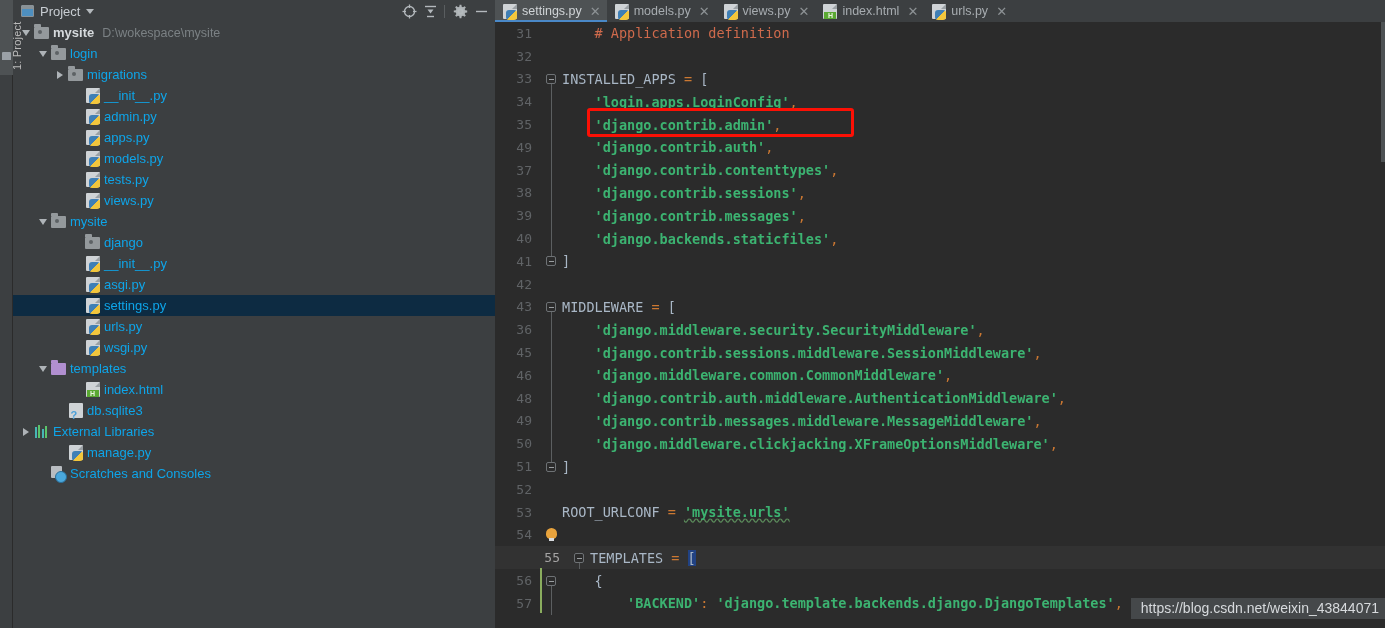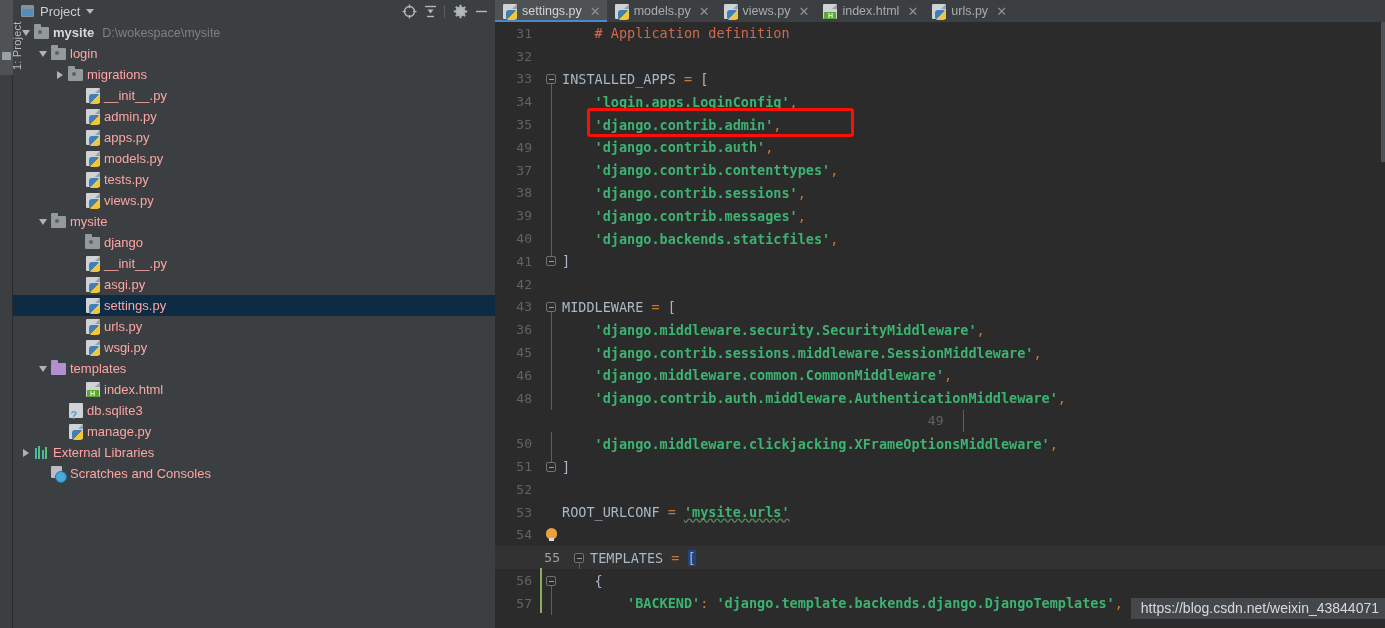--- a/index.html
+++ b/index.html
@@ -139,21 +139,21 @@
     border-top: 4.5px solid transparent;
     border-bottom: 4.5px solid transparent;
     border-left: 6px solid #aeb3b7;
   }
   .ticon {
     width: 17px; height: 21px;
     flex: none;
     display: flex; align-items: center; justify-content: center;
     margin-right: 3px;
   }
-  .tlabel { color: #fca5a5; }
+  .tlabel { color: #0ea5e9; }
   .tlabel.bold { font-weight: bold; color: #d6dadd; }
   .tpath { color: #7b8184; margin-left: 8px; font-size: 12.5px; }
 
   
   .ic-folder-grey {
     width: 15px; height: 12px;
     background: #94999c;
     border-radius: 1px;
     position: relative;
   }
@@ -290,21 +290,20 @@
     overflow: hidden;
     font-family: "DejaVu Sans Mono", monospace;
     font-size: 13.5px;
   }
   .code-line {
     height: 22.8px;
     display: flex;
     align-items: center;
     white-space: pre;
     position: relative;
-    justify-content: center;
   }
   .code-line.current { background: #323232; }
   .lineno {
     width: 45px;
     flex: none;
     text-align: right;
     padding-right: 8px;
     color: #606366;
     font-size: 13px;
   }
@@ -602,41 +601,41 @@
           </div>
           <div class="trow">
             <span style="width: 40px; flex: 0 0 auto;"></span>
             <span class="twist"></span>
             <span class="ticon">
               <span class="ic-sqlite"></span>
             </span>
             <span class="tlabel">db.sqlite3</span>
           </div>
           <div class="trow">
-            <span style="width: 40px; flex: 0 0 auto;"></span>
-            <span class="twist"></span>
-            <span class="ticon">
-              <span class="ic-py"></span>
-            </span>
-            <span class="tlabel">manage.py</span>
-          </div>
-          <div class="trow">
             <span style="width: 6px; flex: 0 0 auto;"></span>
             <span class="twist">
               <span class="tri-right"></span>
             </span>
             <span class="ticon">
               <span class="ic-extlib">
                 <i></i>
                 <i></i>
                 <i></i>
                 <i></i>
               </span>
             </span>
             <span class="tlabel">External Libraries</span>
+          </div>
+          <div class="trow">
+            <span style="width: 40px; flex: 0 0 auto;"></span>
+            <span class="twist"></span>
+            <span class="ticon">
+              <span class="ic-py"></span>
+            </span>
+            <span class="tlabel">manage.py</span>
           </div>
           <div class="trow">
             <span style="width: 23px; flex: 0 0 auto;"></span>
             <span class="twist"></span>
             <span class="ticon">
               <span class="ic-scratch"></span>
             </span>
             <span class="tlabel">Scratches and Consoles</span>
           </div>
         </div>
@@ -691,21 +690,21 @@
           <div class="code-line"><span class="lineno">38</span><span class="gutter"><span class="fold-line"></span></span><span class="ctext"><span class="s-const">    </span><span class="s-str">'django.contrib.sessions'</span><span class="s-op">,</span></span></div>
           <div class="code-line"><span class="lineno">39</span><span class="gutter"><span class="fold-line"></span></span><span class="ctext"><span class="s-const">    </span><span class="s-str">'django.contrib.messages'</span><span class="s-op">,</span></span></div>
           <div class="code-line"><span class="lineno">40</span><span class="gutter"><span class="fold-line"></span></span><span class="ctext"><span class="s-const">    </span><span class="s-str">'django.backends.staticfiles'</span><span class="s-op">,</span></span></div>
           <div class="code-line"><span class="lineno">41</span><span class="gutter"><span class="fold-line" style="bottom:11px;top:0"></span><span class="fold-end"></span></span><span class="ctext"><span class="s-brk">]</span></span></div>
           <div class="code-line"><span class="lineno">42</span><span class="gutter"></span><span class="ctext"><span class="s-const"></span></span></div>
           <div class="code-line"><span class="lineno">43</span><span class="gutter"><span class="fold-line" style="top:11px;bottom:0"></span><span class="fold-minus"></span></span><span class="ctext"><span class="s-const">MIDDLEWARE </span><span class="s-op">= </span><span class="s-brk">[</span></span></div>
           <div class="code-line"><span class="lineno">36</span><span class="gutter"><span class="fold-line"></span></span><span class="ctext"><span class="s-const">    </span><span class="s-str">'django.middleware.security.SecurityMiddleware'</span><span class="s-op">,</span></span></div>
           <div class="code-line"><span class="lineno">45</span><span class="gutter"><span class="fold-line"></span></span><span class="ctext"><span class="s-const">    </span><span class="s-str">'django.contrib.sessions.middleware.SessionMiddleware'</span><span class="s-op">,</span></span></div>
           <div class="code-line"><span class="lineno">46</span><span class="gutter"><span class="fold-line"></span></span><span class="ctext"><span class="s-const">    </span><span class="s-str">'django.middleware.common.CommonMiddleware'</span><span class="s-op">,</span></span></div>
           <div class="code-line"><span class="lineno">48</span><span class="gutter"><span class="fold-line"></span></span><span class="ctext"><span class="s-const">    </span><span class="s-str">'django.contrib.auth.middleware.AuthenticationMiddleware'</span><span class="s-op">,</span></span></div>
-          <div class="code-line"><span class="lineno">49</span><span class="gutter"><span class="fold-line"></span></span></div>
+          <div class="code-line"><span class="lineno">49</span><span class="gutter"><span class="fold-line"></span></span><span class="ctext"><span class="s-const">    </span><span class="s-str">'django.contrib.messages.middleware.MessageMiddleware'</span><span class="s-op">,</span></span></div>
           <div class="code-line"><span class="lineno">50</span><span class="gutter"><span class="fold-line"></span></span><span class="ctext"><span class="s-const">    </span><span class="s-str">'django.middleware.clickjacking.XFrameOptionsMiddleware'</span><span class="s-op">,</span></span></div>
           <div class="code-line"><span class="lineno">51</span><span class="gutter"><span class="fold-line" style="bottom:11px;top:0"></span><span class="fold-end"></span></span><span class="ctext"><span class="s-brk">]</span></span></div>
           <div class="code-line"><span class="lineno">52</span><span class="gutter"></span><span class="ctext"><span class="s-const"></span></span></div>
           <div class="code-line"><span class="lineno">53</span><span class="gutter"></span><span class="ctext"><span class="s-const">ROOT_URLCONF </span><span class="s-op">= </span><span class="s-str s-typo">'mysite.urls'</span></span></div>
           <div class="code-line"><span class="lineno">54</span><span class="gutter"><span class="bulb"></span></span><span class="ctext"><span class="s-const"></span></span></div>
           <div class="code-line current"><span class="lineno">55</span><span class="gutter"><span class="fold-line" style="top:11px;bottom:0"></span><span class="fold-minus"></span></span><span class="ctext"><span class="s-const">TEMPLATES </span><span class="s-op">= </span><span class="s-brk cursor-sel">[</span></span></div>
           <div class="code-line"><span class="lineno">56</span><span class="gutter"><span class="fold-line" style="top:11px;bottom:0"></span><span class="fold-minus"></span></span><span class="ctext"><span class="s-const">    </span><span class="s-brk">{</span></span></div>
           <div class="code-line"><span class="lineno">57</span><span class="gutter"><span class="fold-line"></span></span><span class="ctext"><span class="s-const">        </span><span class="s-str">'BACKEND'</span><span class="s-op">: </span><span class="s-str">'django.template.backends.django.DjangoTemplates'</span><span class="s-op">,</span></span></div>
           <span class="left-marker" style="top: 546px; height: 45px; bottom: auto;"></span>
         </div>

